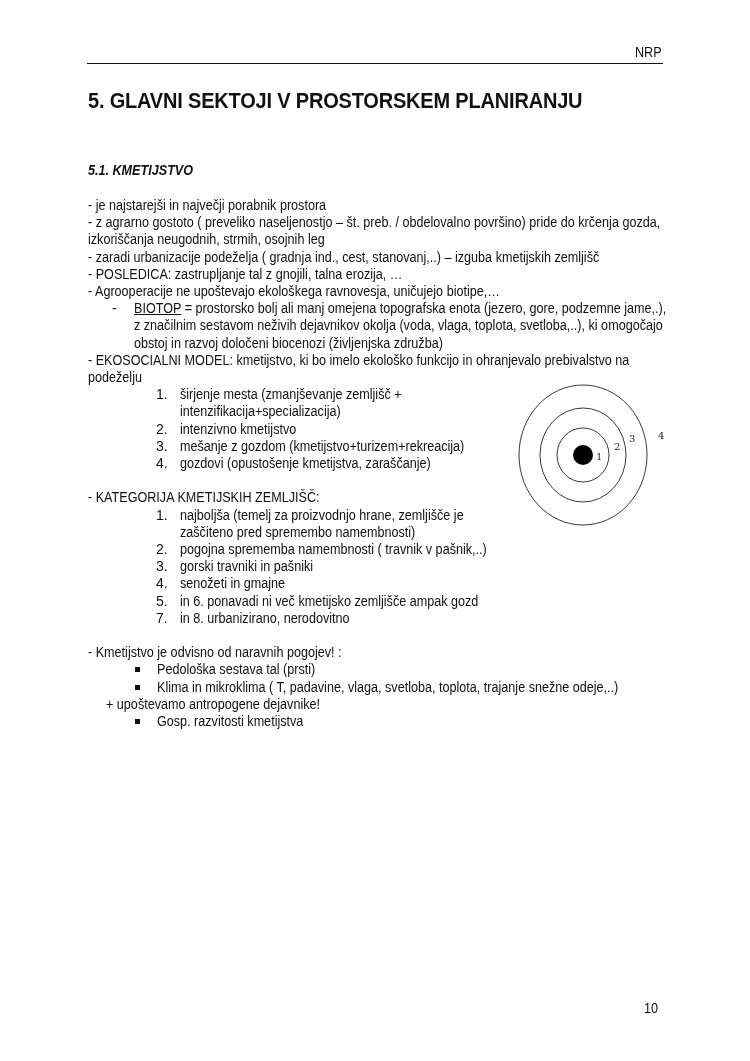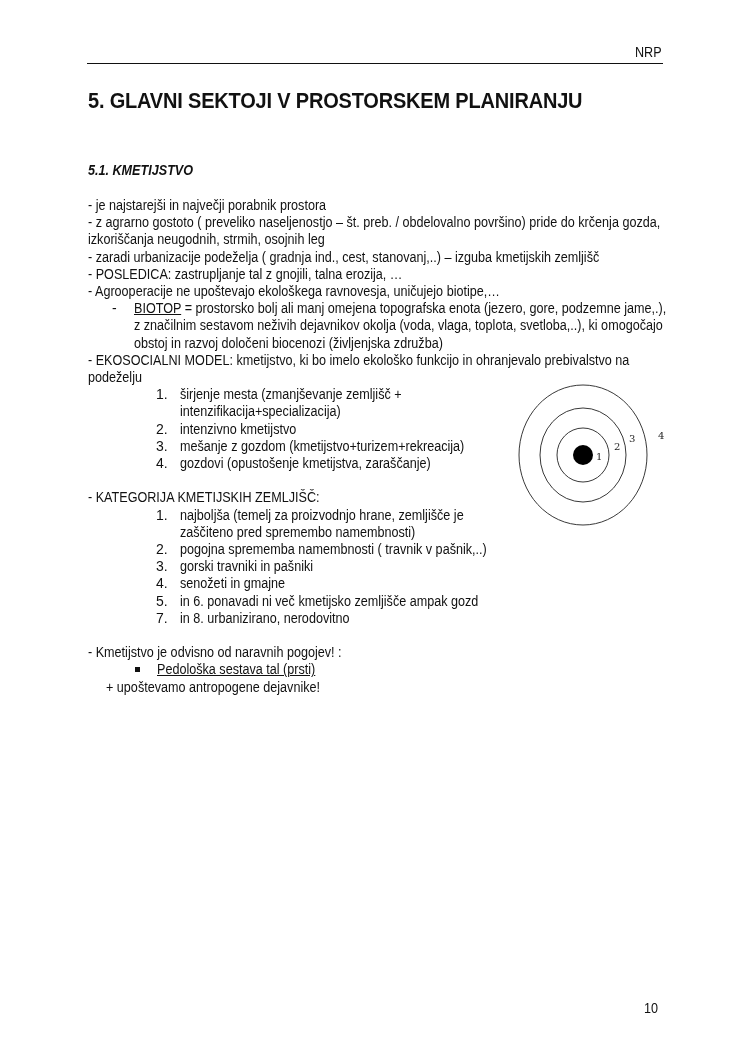--- a/index.html
+++ b/index.html
@@ -29,21 +29,21 @@
   .body {
     position: absolute; top: 197px; left: 88px; width: 580px;
     font-size: 14px; line-height: 17.2px;
   }
   .line { white-space: nowrap; transform: scaleX(0.9); transform-origin: left; }
   .gap { height: 17.2px; }
   .dash-item { position: relative; padding-left: 46px; }
   .dash-item .marker { position: absolute; left: 24px; top: 0; }
   .num-item { position: relative; padding-left: 92px; }
   .num-item .marker { position: absolute; left: 68px; top: 0; }
-  .bul-item { position: relative; padding-left: 69px; text-decoration: underline; }
+  .bul-item { position: relative; padding-left: 69px; }
   .bul-item .marker {
     position: absolute; left: 47px; top: 6px; width: 5px; height: 5px; background: #111;
   }
   .plus-line { padding-left: 20px; }
   u { text-decoration: underline; }
   .diagram { position: absolute; left: 510px; top: 375px; width: 170px; height: 170px; }
   .page-number {
     position: absolute; top: 1000px; left: 644px; font-size: 14px;
     transform: scaleX(0.9); transform-origin: left;
   }
@@ -128,21 +128,29 @@
   </div>
 
   <div class="gap"></div>
 
   <div>
     <div class="line">- Kmetijstvo je odvisno od naravnih pogojev! :</div>
     <div class="bul-item">
       <span class="marker"></span>
       <div class="line">Pedološka sestava tal (prsti)</div>
     </div>
+    <div class="bul-item">
+      <span class="marker"></span>
+      <div class="line">Klima in mikroklima ( T, padavine, vlaga, svetloba, toplota, trajanje snežne odeje,..)</div>
+    </div>
     <div class="line plus-line">+ upoštevamo antropogene dejavnike!</div>
+    <div class="bul-item">
+      <span class="marker"></span>
+      <div class="line">Gosp. razvitosti kmetijstva</div>
+    </div>
   </div>
 </div>
 
 <svg class="diagram" viewBox="0 0 170 170" xmlns="http://www.w3.org/2000/svg">
   <ellipse cx="73" cy="80" rx="64" ry="70" fill="none" stroke="#222" stroke-width="0.9"></ellipse>
   <ellipse cx="73" cy="80" rx="43" ry="47" fill="none" stroke="#222" stroke-width="0.9"></ellipse>
   <ellipse cx="73" cy="80" rx="26" ry="27" fill="none" stroke="#222" stroke-width="0.9"></ellipse>
   <circle cx="73" cy="80" r="10" fill="#000"></circle>
   <text x="86" y="85" font-size="10" font-family="DejaVu Serif, serif" fill="#222">1</text>
   <text x="104" y="75" font-size="10" font-family="DejaVu Serif, serif" fill="#222">2</text>

